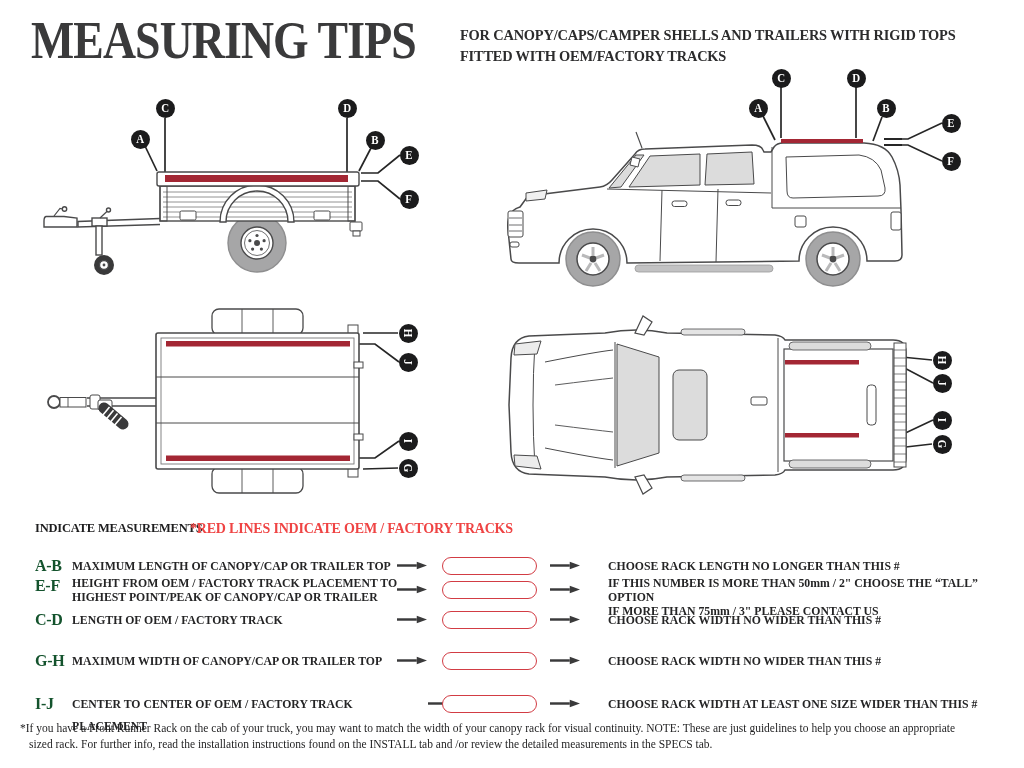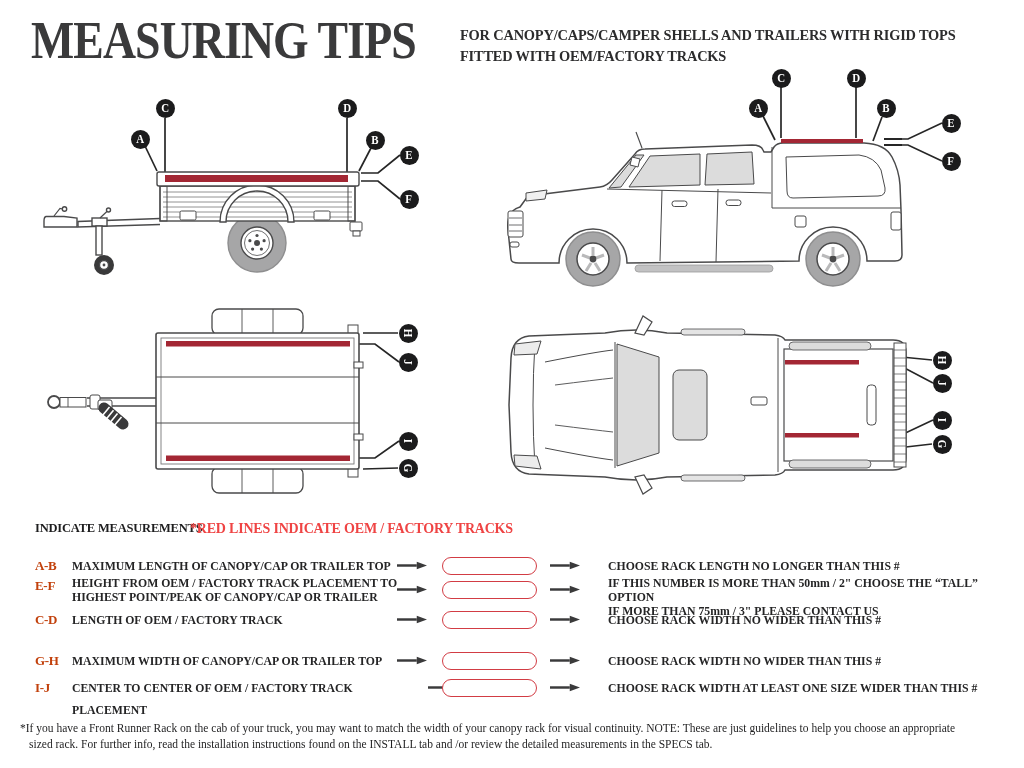--- a/index.html
+++ b/index.html
@@ -22,21 +22,21 @@
            font-weight:bold;font-size:11.5px;display:flex;align-items:center;justify-content:center;z-index:3;}
   .callout span{display:inline-block;transform:scaleX(0.95);}
   .callout.rot span{transform:rotate(90deg) scaleX(0.95);}
 
   #legend-title{position:absolute;left:35px;top:521px;font-size:12.5px;font-weight:bold;color:#1d1d1e;
                 letter-spacing:-0.2px;}
   #legend-note{position:absolute;left:190px;top:521px;font-size:14px;font-weight:bold;color:#ef4444;
                letter-spacing:-0.2px;}
 
   .mrow{position:absolute;left:35px;height:22px;width:985px;}
-  .mrow .m-id{position:absolute;left:0;top:0;line-height:22px;font-size:13px;font-weight:bold;color:#c2410c;letter-spacing:-0.3px;}
+  .mrow .m-id{position:absolute;left:0;top:0;line-height:22px;font-size:16px;font-weight:bold;color:#14532d;letter-spacing:-0.3px;}
   .mrow .m-label{position:absolute;left:37px;top:0;line-height:22px;font-size:12.5px;font-weight:bold;color:#252526;
                  white-space:pre-line;transform:scaleX(0.94);transform-origin:left top;width:360px;}
   .mrow .m-arrow1{position:absolute;left:362px;top:5px;}
   .mrow .m-pill{position:absolute;left:407px;top:2px;width:95px;height:18px;border:1.6px solid #d23c44;
                 border-radius:10px;background:#fff;box-sizing:border-box;}
   .mrow .m-arrow2{position:absolute;left:515px;top:5px;}
   .mrow .m-instr{position:absolute;left:573px;top:0;line-height:22px;font-size:12.5px;font-weight:bold;color:#252526;
                  white-space:pre-line;transform:scaleX(0.94);transform-origin:left top;width:440px;}
   .mrow.double{height:36px;}
   .mrow.double .m-label,.mrow.double .m-instr{line-height:14px;top:1px;}
@@ -409,21 +409,21 @@
         <polygon points="29,0.5 44,6 29,11.5"></polygon>
       </svg>
     <div class="m-pill"></div>
     <svg class="arr m-arrow2" viewBox="0 0 44 12" width="30" height="11">
         <rect x="0" y="4.2" width="29" height="3.6"></rect>
         <polygon points="29,0.5 44,6 29,11.5"></polygon>
       </svg>
     <span class="m-instr">CHOOSE RACK WIDTH NO WIDER THAN THIS #</span>
   </div>
 
-  <div class="mrow row-ij" style="top:677px">
+  <div class="mrow row-ij" style="top:693px">
     <span class="m-id">I-J</span>
     <span class="m-label">CENTER TO CENTER OF OEM / FACTORY TRACK PLACEMENT</span>
     <svg class="arr m-arrow1" viewBox="0 0 44 12" width="30" height="11">
         <rect x="0" y="4.2" width="29" height="3.6"></rect>
         <polygon points="29,0.5 44,6 29,11.5"></polygon>
       </svg>
     <div class="m-pill"></div>
     <svg class="arr m-arrow2" viewBox="0 0 44 12" width="30" height="11">
         <rect x="0" y="4.2" width="29" height="3.6"></rect>
         <polygon points="29,0.5 44,6 29,11.5"></polygon>

